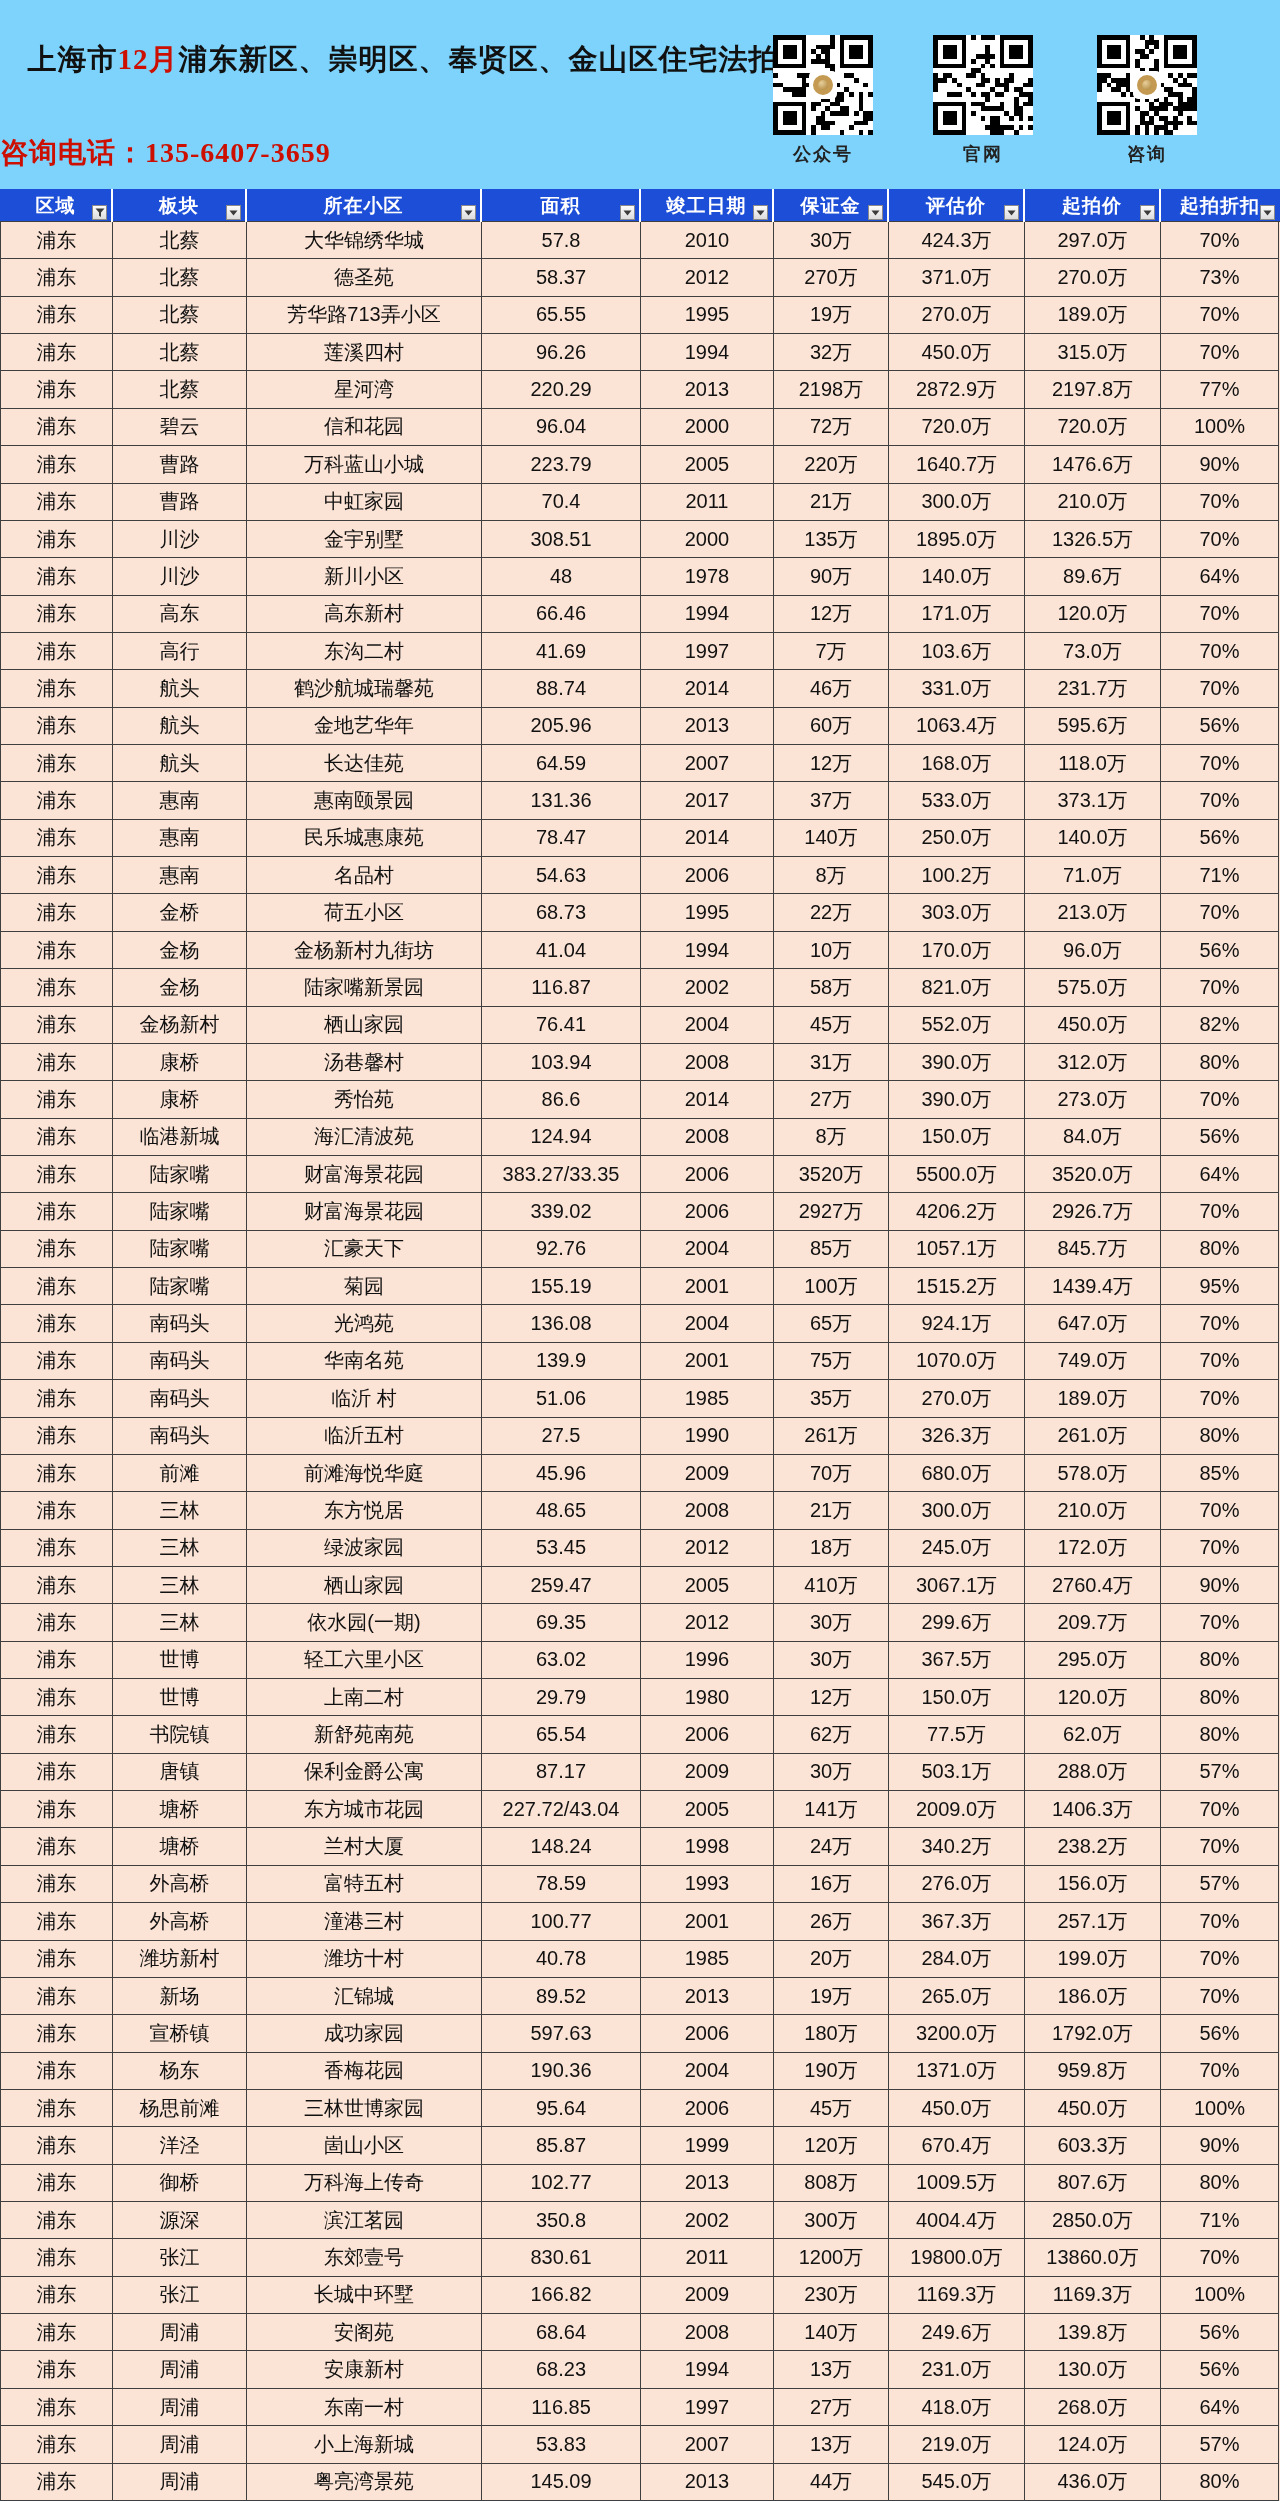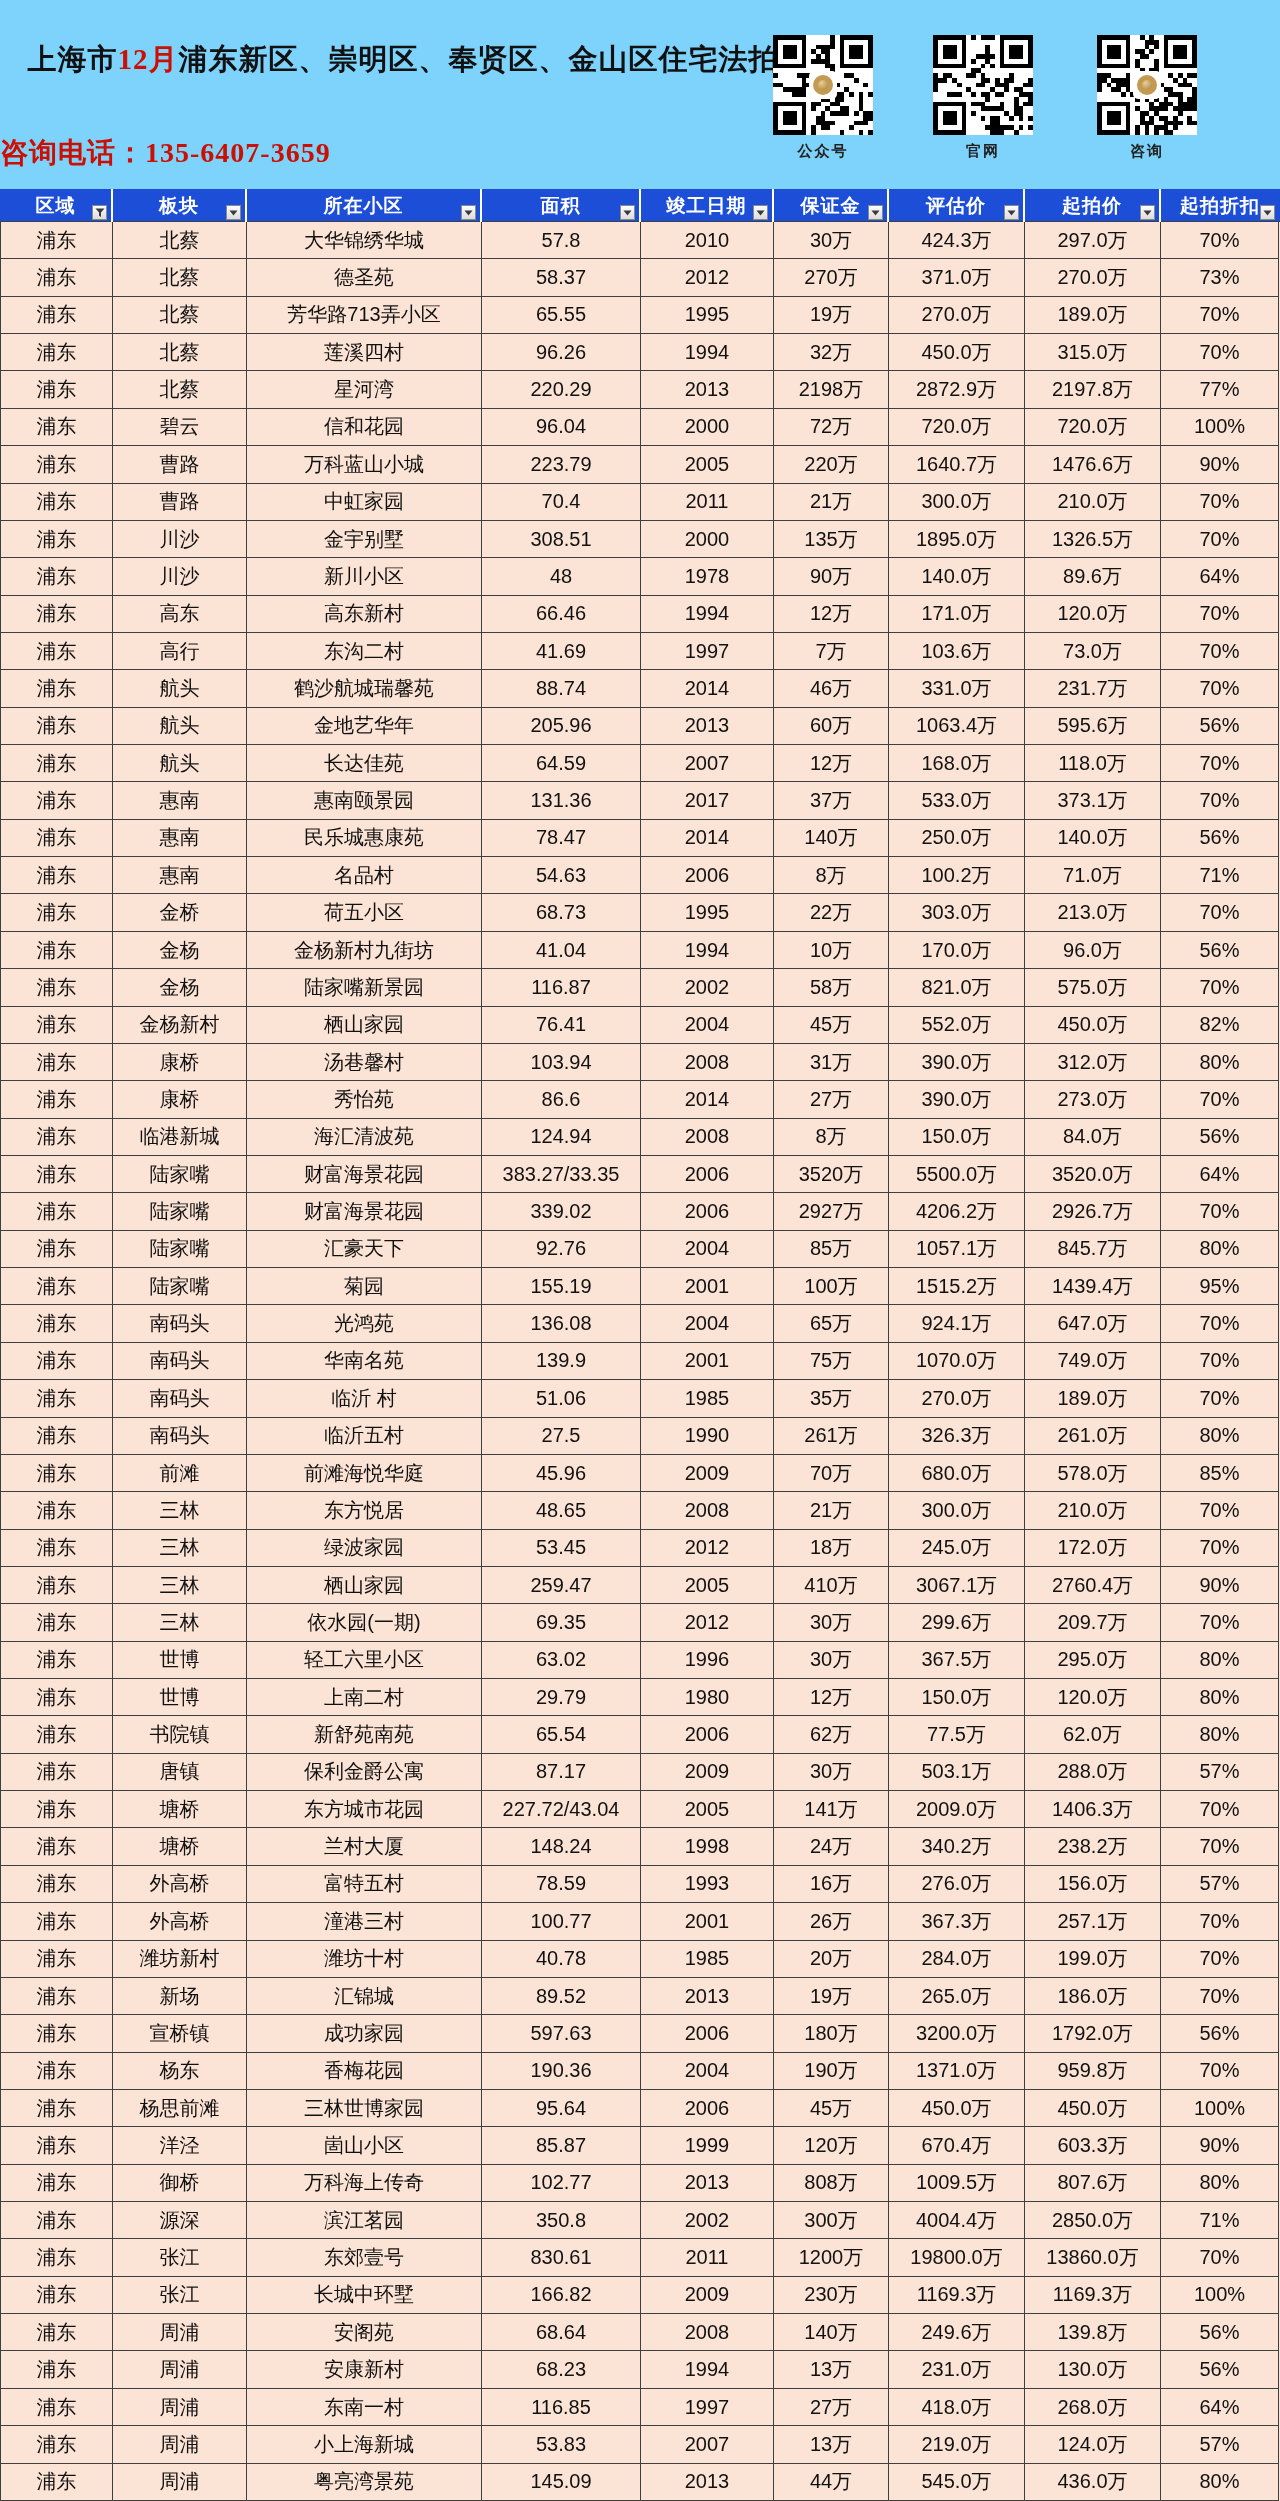--- a/index.html
+++ b/index.html
@@ -34,21 +34,21 @@
   .qr-logo{
     position:absolute;left:36px;top:36px;width:28px;height:28px;background:#ffffff;
     border-radius:5px;display:flex;align-items:center;justify-content:center;
   }
   .qr-logo .ring{
     width:20px;height:20px;border-radius:50%;
     border:5px solid #c49a52;box-sizing:border-box;
     background:radial-gradient(circle at 35% 30%, #e8cf9a, #a87e33);
   }
   .qr-label{
-    margin-top:7px;font-size:15px;font-weight:700;color:#222222;letter-spacing:2px;
+    margin-top:7px;font-size:18px;font-weight:700;color:#222222;letter-spacing:2px;
     font-family:"Liberation Sans", sans-serif;
   }
   
   .auction-table{position:absolute;left:0;top:189px;width:1280px;}
   .thead{display:flex;height:33px;background:#1d4ed8;border-bottom:1px solid #3f3f3f;box-sizing:border-box;}
   .hcell{
     position:relative;box-sizing:border-box;height:33px;
     display:flex;align-items:center;justify-content:center;
     color:#ffffff;font-size:19px;font-weight:700;letter-spacing:1px;
     border-right:2px solid #ffffff;

